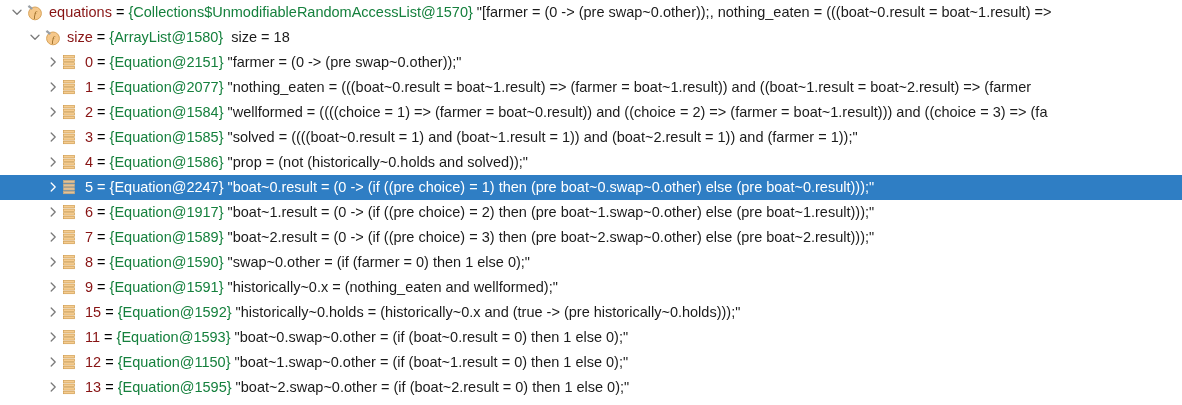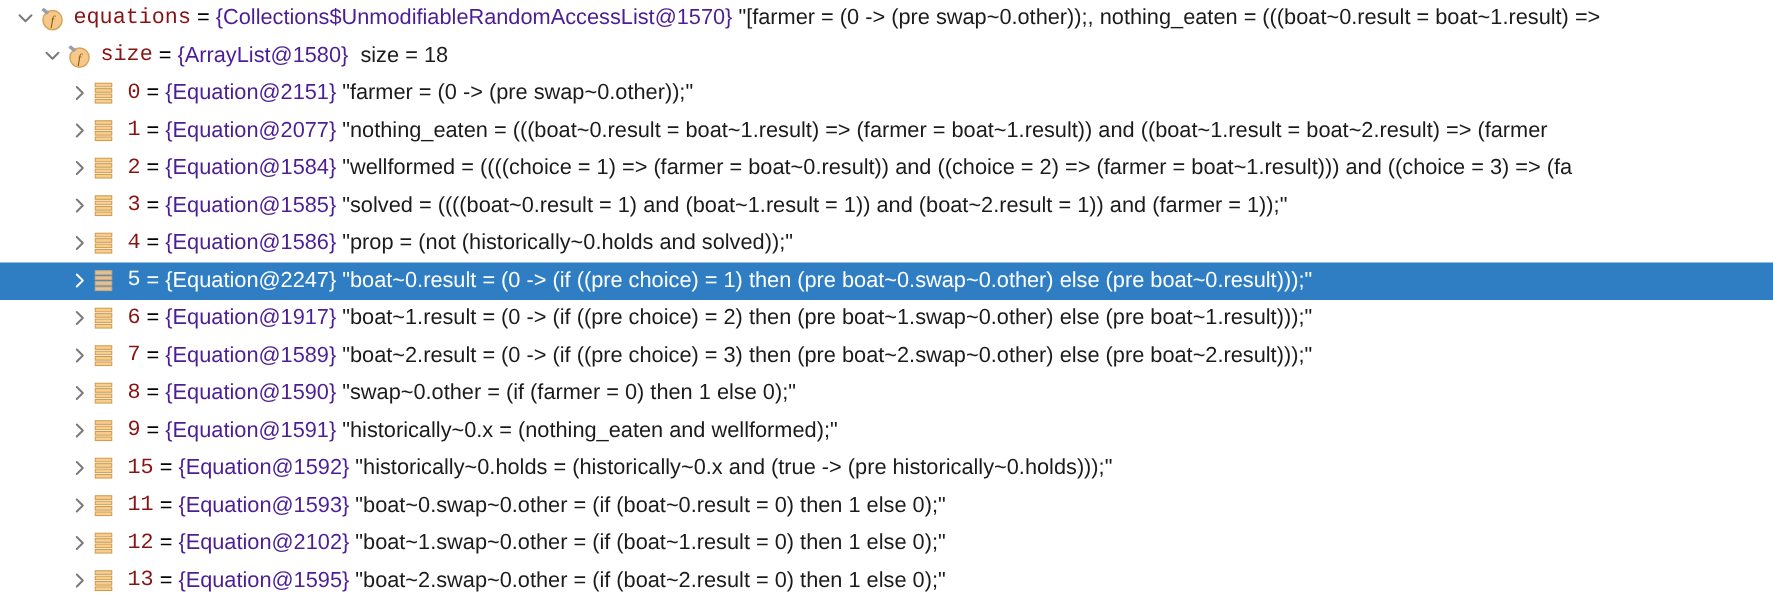--- a/index.html
+++ b/index.html
@@ -55,23 +55,23 @@
   
   .icon {
     flex: 0 0 20px;
     width: 20px;
     height: 25px;
     position: relative;
   }
   .icon svg { position: absolute; top: 4px; left: 1px; display: block; }
 
   
-  .name      { color: #871313; padding-left: 4px; font-family: Liberation Mono, monospace; }
+  .name      { color: #871313; padding-left: 4px; }
   .eq        { color: #000000; }
-  .type      { color: #4c1d95; }
+  .type      { color: #15803d; }
   .val       { color: #1b1b1b; }
 
   .row.selected .name,
   .row.selected .eq,
   .row.selected .type,
   .row.selected .val,
   .row.selected .size-lbl { color: #ffffff; }
 
   .txt { white-space: pre; }
 </style>
@@ -369,21 +369,21 @@
       <span class="icon">
         <svg width="14" height="17" viewBox="0 0 14 17" aria-hidden="true">
           <rect x="1.5" y="1.5" width="11" height="2.4" fill="#f7cd90" stroke="#cf9c4e" stroke-width="0.7"></rect>
           <rect x="1.5" y="5.1" width="11" height="2.4" fill="#f7cd90" stroke="#cf9c4e" stroke-width="0.7"></rect>
           <rect x="1.5" y="8.7" width="11" height="2.4" fill="#f7cd90" stroke="#cf9c4e" stroke-width="0.7"></rect>
           <rect x="1.5" y="12.3" width="11" height="2.4" fill="#f7cd90" stroke="#cf9c4e" stroke-width="0.7"></rect>
         </svg>
       </span>
       <span class="name txt">12</span>
       <span class="eq txt"> = </span>
-      <span class="type txt">{Equation@2102}</span>
+      <span class="type txt">{Equation@1150}</span>
       <span class="val txt"> "boat~1.swap~0.other = (if (boat~1.result = 0) then 1 else 0);"</span>
     </div>
     <div class="row">
       <span class="ind2"></span>
       <span class="chevron">
         <svg width="12" height="12" viewBox="0 0 12 12" aria-hidden="true">
           <path d="M4.2 2 L8.2 6 L4.2 10" fill="none" stroke="#7a7a7a" stroke-width="1.3" stroke-linecap="round" stroke-linejoin="round"></path>
         </svg>
       </span>
       <span class="icon">

